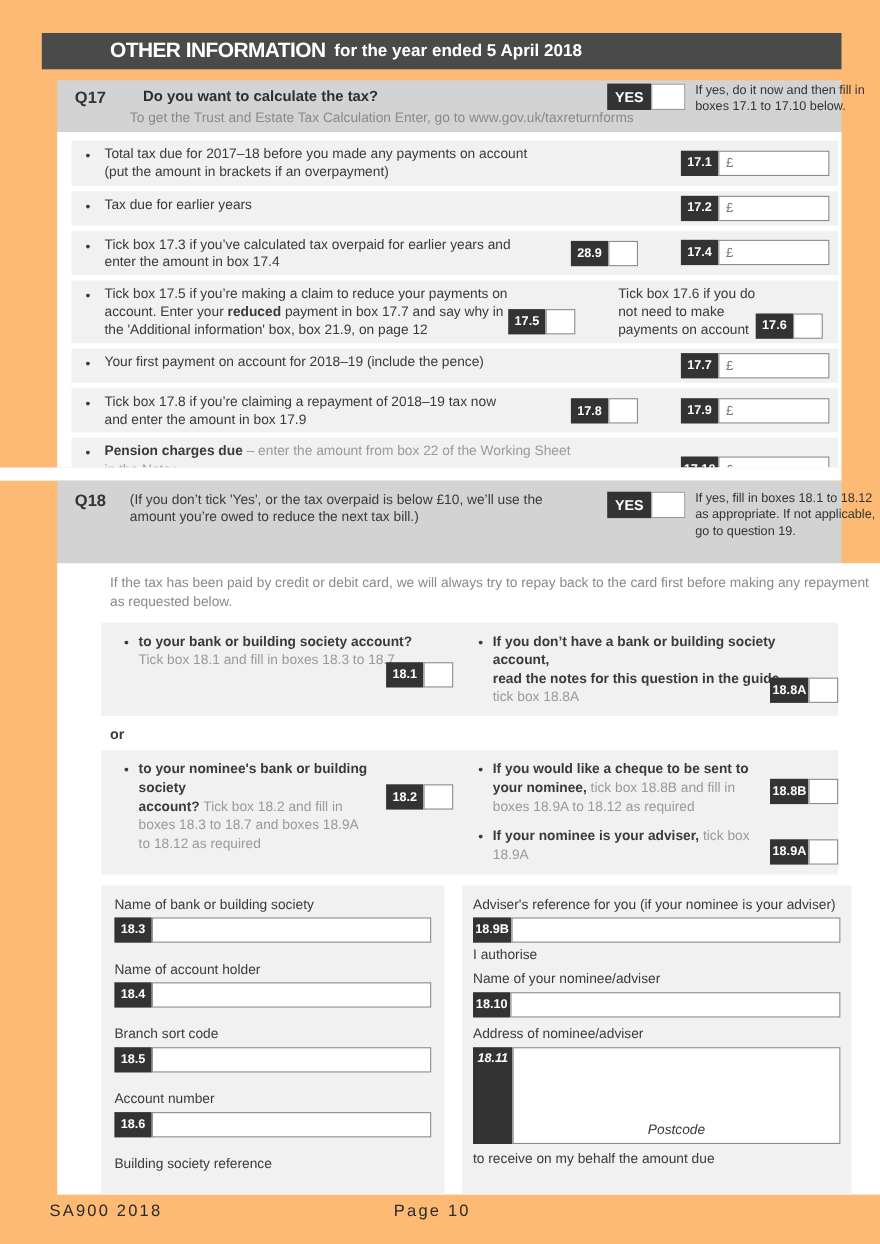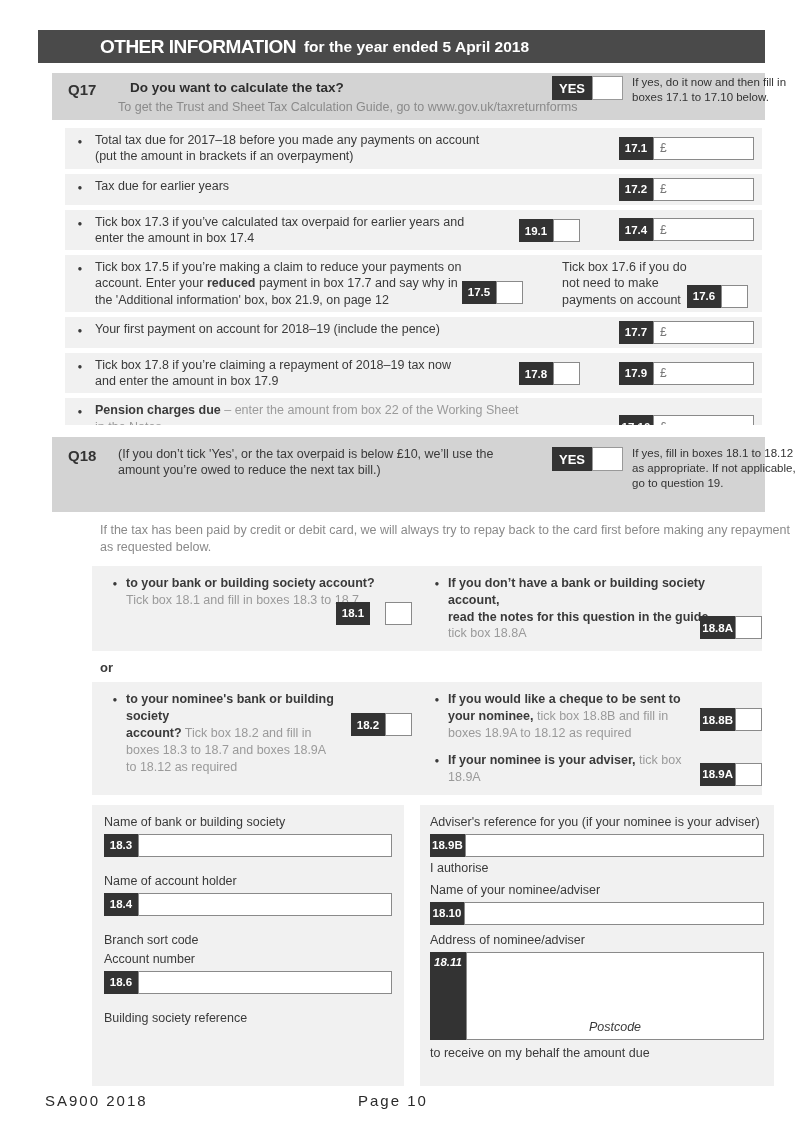--- a/index.html
+++ b/index.html
@@ -1,16 +1,16 @@
 <!DOCTYPE html>
 <html><head>
 <meta charset="utf-8">
 <style>
   html,body{margin:0;padding:0;background:#000;}
-  .page{position:relative;width:800px;height:1131px;background:#ffffff;overflow:hidden;
+  .page{position:relative;width:800px;height:1131px;background:#fdba74;overflow:hidden;
         font-family:"Liberation Sans",sans-serif;color:#3a3a3a;}
   .pre{white-space:pre-line;}
 
   
   .titleband{position:absolute;left:38px;top:30px;width:727px;height:33px;background:#4a4a4a;
              display:flex;align-items:center;padding-left:62px;box-sizing:border-box;}
   .title-main{color:#fff;font-weight:bold;font-size:19px;letter-spacing:-0.5px;margin-right:8px;}
   .title-rest{color:#fff;font-weight:bold;font-size:15.5px;}
 
   
@@ -98,21 +98,21 @@
 
   <div class="titleband">
     <span class="title-main">OTHER INFORMATION</span>
     <span class="title-rest">for the year ended 5 April 2018</span>
   </div>
 
   <div class="qhead q17head">
     <span class="qlabel">Q17</span>
     <div class="qmain">
       <div class="question">Do you want to calculate the tax?</div>
-      <div class="qsub">To get the Trust and Sheet Tax Calculation Guide, go to www.gov.uk/taxreturnforms</div>
+      <div class="qsub">To get the Trust and Estate Tax Calculation Enter, go to www.gov.uk/taxreturnforms</div>
     </div>
     <div class="yes-group" style="top:3px;">
       <span class="yes-label">YES</span>
       <span class="yes-box"></span>
     </div>
     <div class="head-note pre" style="top:2px;">If yes, do it now and then fill in
 boxes 17.1 to 17.10 below.</div>
   </div>
 
   <div class="q17body">
@@ -142,21 +142,21 @@
             <span></span>
           </span>
       </span>
     </div>
 
     <div class="row">
       <span class="bullet">●</span>
       <span class="itext pre">Tick box 17.3 if you’ve calculated tax overpaid for earlier years and
 enter the amount in box 17.4</span>
       <span class="numgroup tick-slot">
-        <span class="numlabel">19.1</span>
+        <span class="numlabel">28.9</span>
         <span class="tickbox"></span>
       </span>
       <span class="numgroup amt-slot">
         <span class="numlabel">17.4</span>
         <span class="amtbox">
             <span>£</span>
             <span></span>
           </span>
       </span>
     </div>
@@ -248,21 +248,21 @@
     <div class="intro pre">If the tax has been paid by credit or debit card, we will always try to repay back to the card first before making any repayment
 as requested below.</div>
 
     <div class="strip stripA">
       <div class="opt-col">
         <div class="brow">
           <span class="bullet">●</span>
           <span class="btext pre" style="width:250px;"><span class="b">to your bank or building society account?
 </span><span class="gray">Tick box 18.1 and fill in boxes 18.3 to 18.7</span></span>
         </div>
-        <span class="tick-abs" style="right:14px;top:27px;gap:15px;">
+        <span class="tick-abs" style="right:14px;top:27px;">
           <span class="numlabel">18.1</span>
           <span class="tickbox"></span>
         </span>
       </div>
       <div class="opt-col">
         <div class="brow">
           <span class="bullet">●</span>
           <span class="btext pre" style="width:265px;"><span class="b">If you don’t have a bank or building society account,
 read the notes for this question in the guide,
 </span><span class="gray">tick box 18.8A</span></span>
@@ -319,20 +319,24 @@
         <div class="fgroup">
           <span class="numlabel">18.3</span>
           <span class="finput"></span>
         </div>
         <div class="flabel">Name of account holder</div>
         <div class="fgroup">
           <span class="numlabel">18.4</span>
           <span class="finput"></span>
         </div>
         <div class="flabel">Branch sort code</div>
+        <div class="fgroup">
+          <span class="numlabel">18.5</span>
+          <span class="finput"></span>
+        </div>
         <div class="flabel">Account number</div>
         <div class="fgroup">
           <span class="numlabel">18.6</span>
           <span class="finput"></span>
         </div>
         <div class="flabel">Building society reference</div>
 
       </div>
 
       <div class="panel panel-right">

